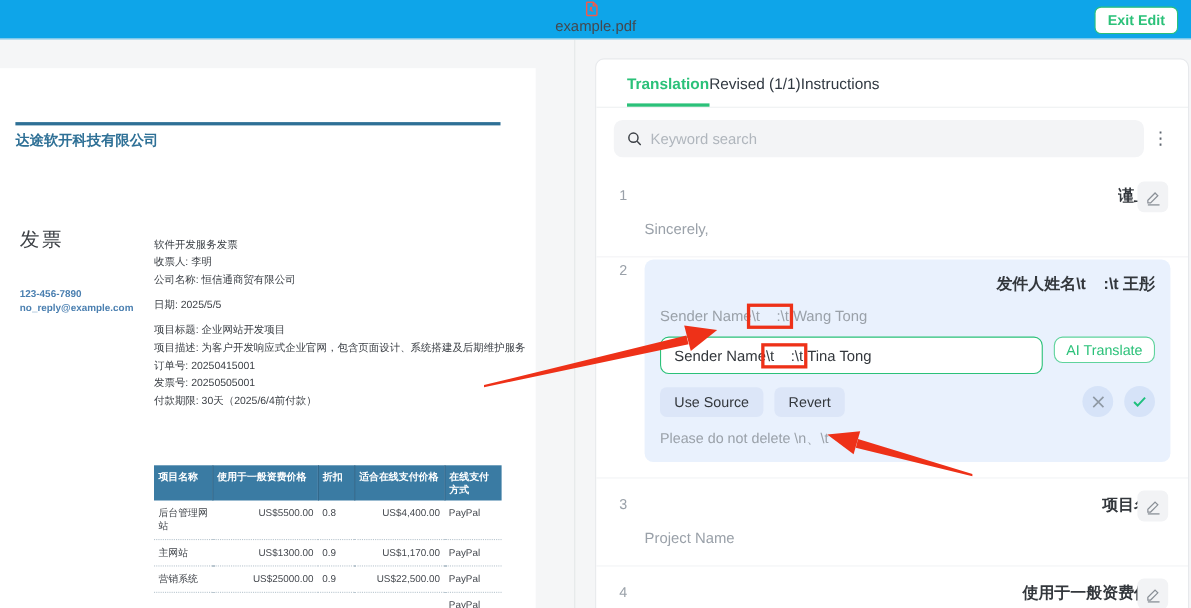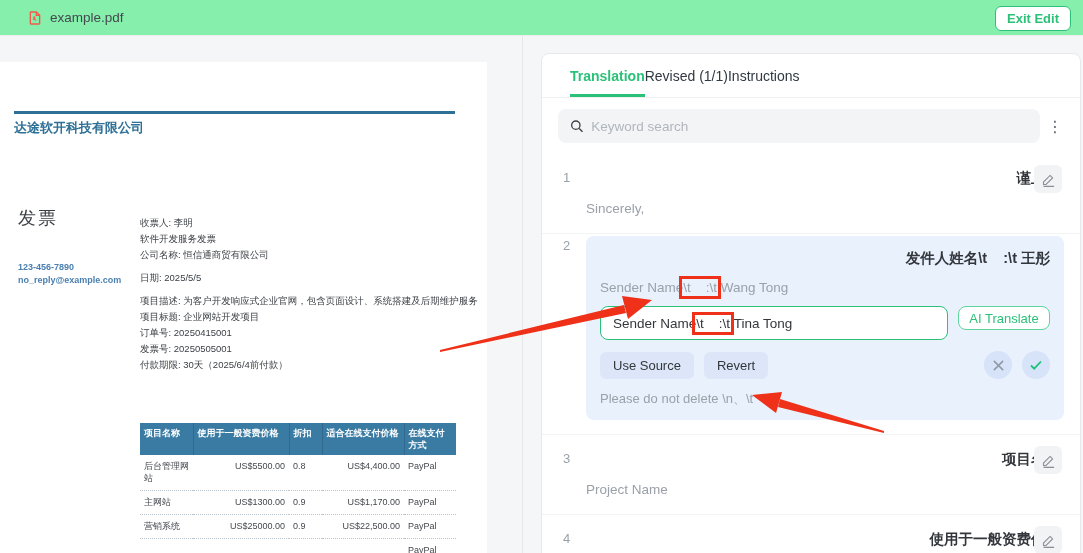--- a/index.html
+++ b/index.html
@@ -1,21 +1,21 @@
 <!DOCTYPE html>
 <html><head>
 <meta charset="utf-8">
 <style>
   * { margin:0; padding:0; box-sizing:border-box; }
   html,body { width:1083px; height:553px; overflow:hidden; }
   body { font-family:"Liberation Sans","DejaVu Sans",sans-serif; background:#f5f6f7; position:relative; color:#333; }
   .pre { white-space:pre-wrap; }
 
   
-  .topbar { position:absolute; left:0; top:0; width:1083px; height:36px; background:#86efac; border-bottom:1px solid #ebedef; display:flex; align-items:center; padding:0 27px; z-index:5; }
+  .topbar { position:absolute; left:0; top:0; width:1083px; height:36px; background:#0ea5e9; border-bottom:1px solid #ebedef; display:flex; align-items:center; padding:0 12px; z-index:5;flex-direction:column; }
   .fileicon { width:16px; height:16px; margin-right:7px; flex:0 0 auto; }
   .filename { font-size:13.5px; color:#44484e; }
   .exit-btn { position:absolute; right:12px; top:6px; height:25px; padding:0 11px; border:1px solid #2bc179; border-radius:6px; background:#fff; color:#2bc179; font-size:13px; font-weight:700; line-height:23px; cursor:pointer; }
 
   
   .vdivider { position:absolute; left:522px; top:36px; width:1px; height:517px; background:#e4e6e8; }
   .page { position:absolute; left:0; top:62px; width:487px; height:491px; background:#fff; }
   .page .rule { position:absolute; left:14px; top:49px; width:441px; height:3px; background:#2e7096; }
   .page .company { position:absolute; left:14px; top:57px; font-size:13px; font-weight:700; color:#2e7096; }
   .page .invoice-title { position:absolute; left:18px; top:144px; font-size:18px; font-weight:500; color:#3b3f44; letter-spacing:2px; }
@@ -81,28 +81,28 @@
 
 <div class="vdivider"></div>
 
 <div class="page">
   <div class="rule"></div>
   <div class="company">达途软开科技有限公司</div>
   <div class="invoice-title">发票</div>
   <div class="phone">123-456-7890</div>
   <div class="email">no_reply@example.com</div>
   <div class="info">
+    <div>软件开发服务发票</div>
     <div>收票人: 李明</div>
-    <div>软件开发服务发票</div>
     <div>公司名称: 恒信通商贸有限公司</div>
     <div class="gap"></div>
     <div>日期: 2025/5/5</div>
     <div class="gap"></div>
+    <div>项目标题: 企业网站开发项目</div>
     <div>项目描述: 为客户开发响应式企业官网，包含页面设计、系统搭建及后期维护服务</div>
-    <div>项目标题: 企业网站开发项目</div>
     <div>订单号: 20250415001</div>
     <div>发票号: 20250505001</div>
     <div>付款期限: 30天（2025/6/4前付款）</div>
   </div>
   <table class="pdftable">
     <colgroup>
         <col class="c1">
         <col class="c2">
         <col class="c3">
         <col class="c4">

